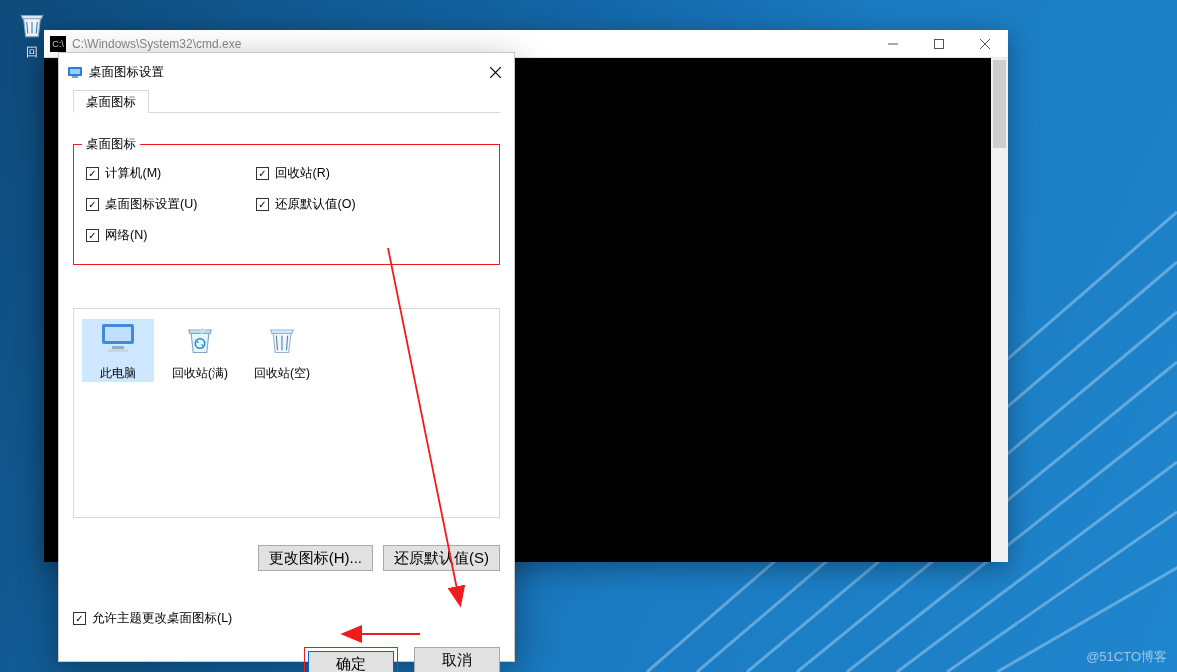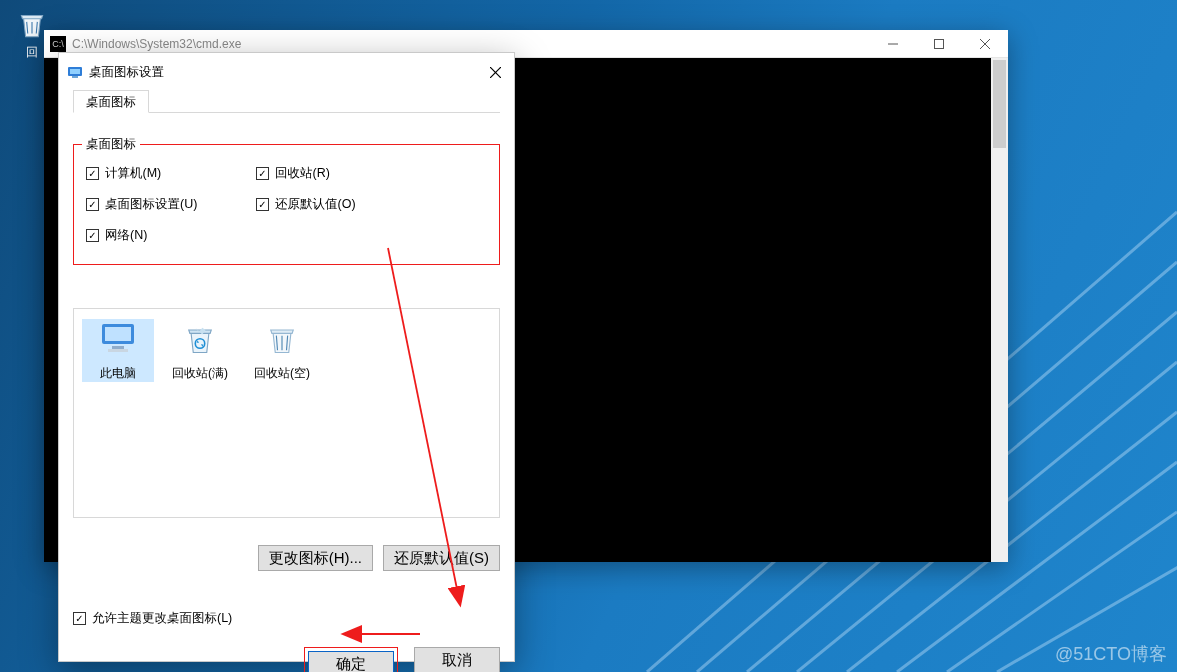--- a/index.html
+++ b/index.html
@@ -57,21 +57,21 @@
 
   .allow { display:flex; align-items:center; gap:6px; margin-top:22px; }
 
   .footer { display:flex; justify-content:flex-end; gap:16px; padding:10px 14px 14px; }
   .okwrap,.applywrap { border:1.8px solid #ee1c1c; padding:3px; }
   .okbtn { border:1.5px solid #0a63c6; min-width:86px; }
 
   
   .arrows { position:absolute; inset:0; pointer-events:none; }
 
-  .watermark { position:absolute; right:10px; bottom:6px; color:rgba(255,255,255,.55); font-size:18px; }
+  .watermark { position:absolute; right:10px; bottom:6px; color:rgba(255,255,255,.55); font-size:13px; }
 </style>
 </head>
 <body>
 
 <div class="wallpaper"></div>
 <svg class="beams" viewBox="0 0 560 520">
   <g stroke="#cfeaff" stroke-width="3" opacity="0.7">
     <line x1="30" y1="520" x2="560" y2="60"></line>
     <line x1="80" y1="520" x2="560" y2="110"></line>
     <line x1="130" y1="520" x2="560" y2="160"></line>

